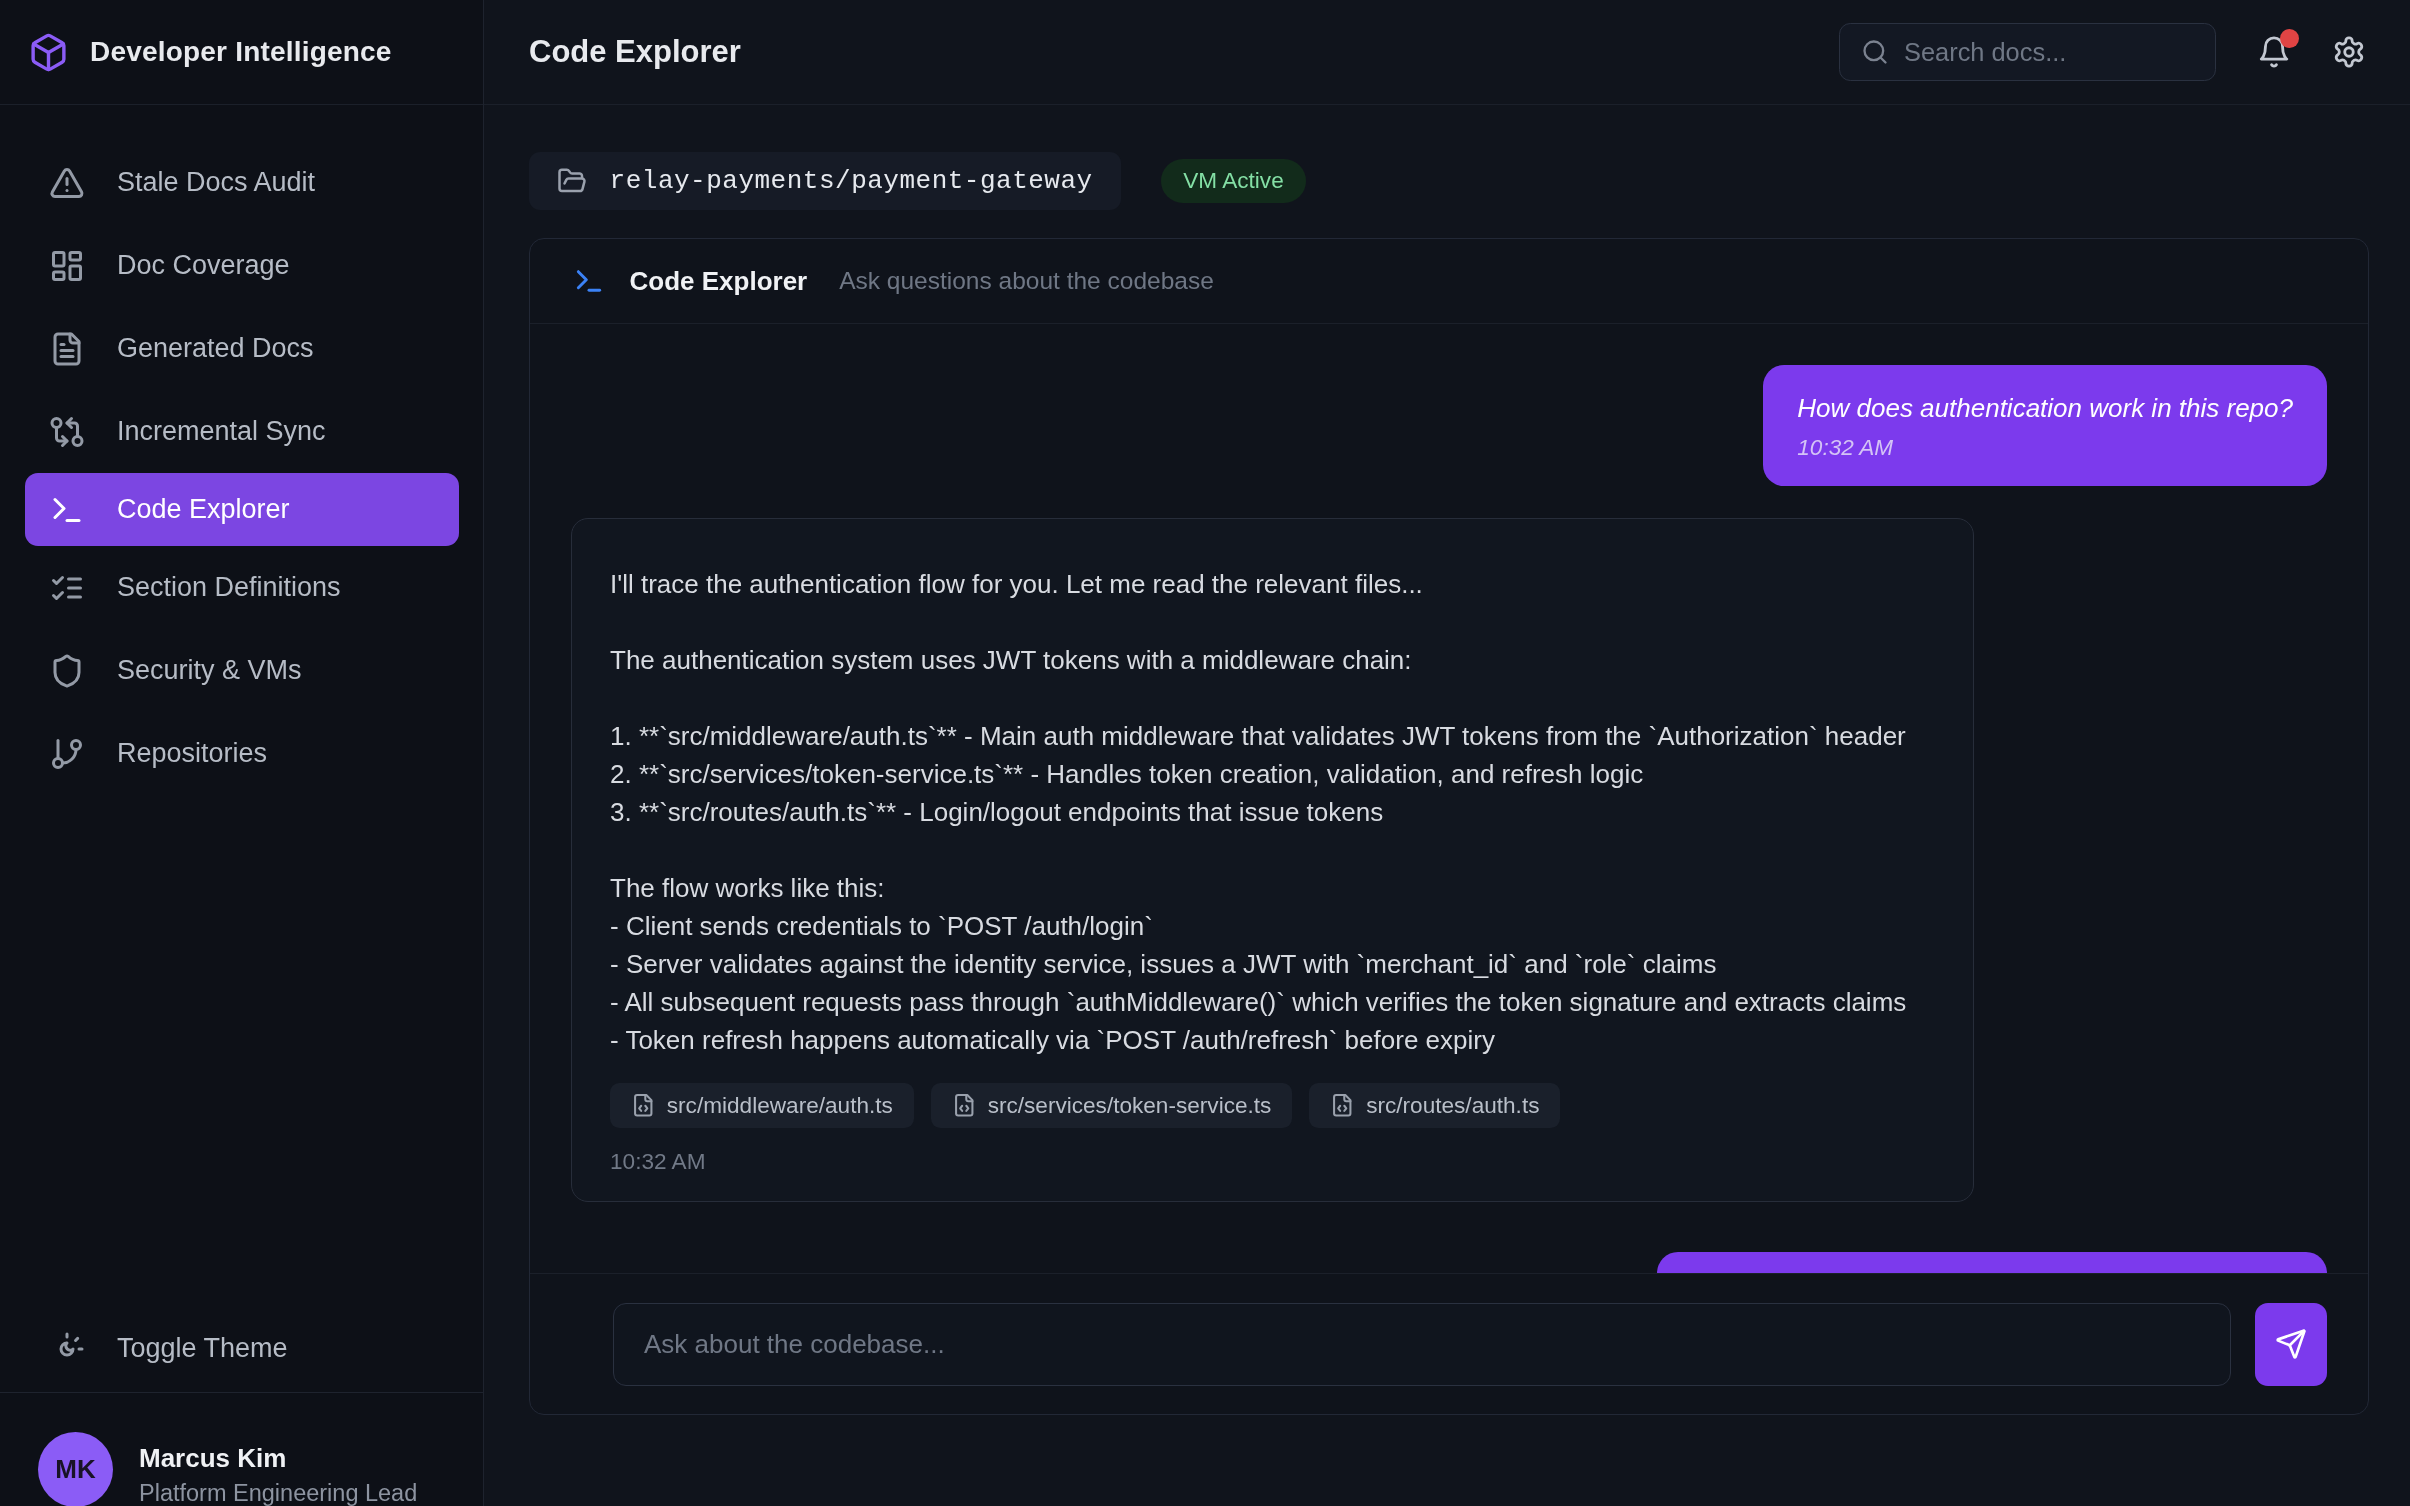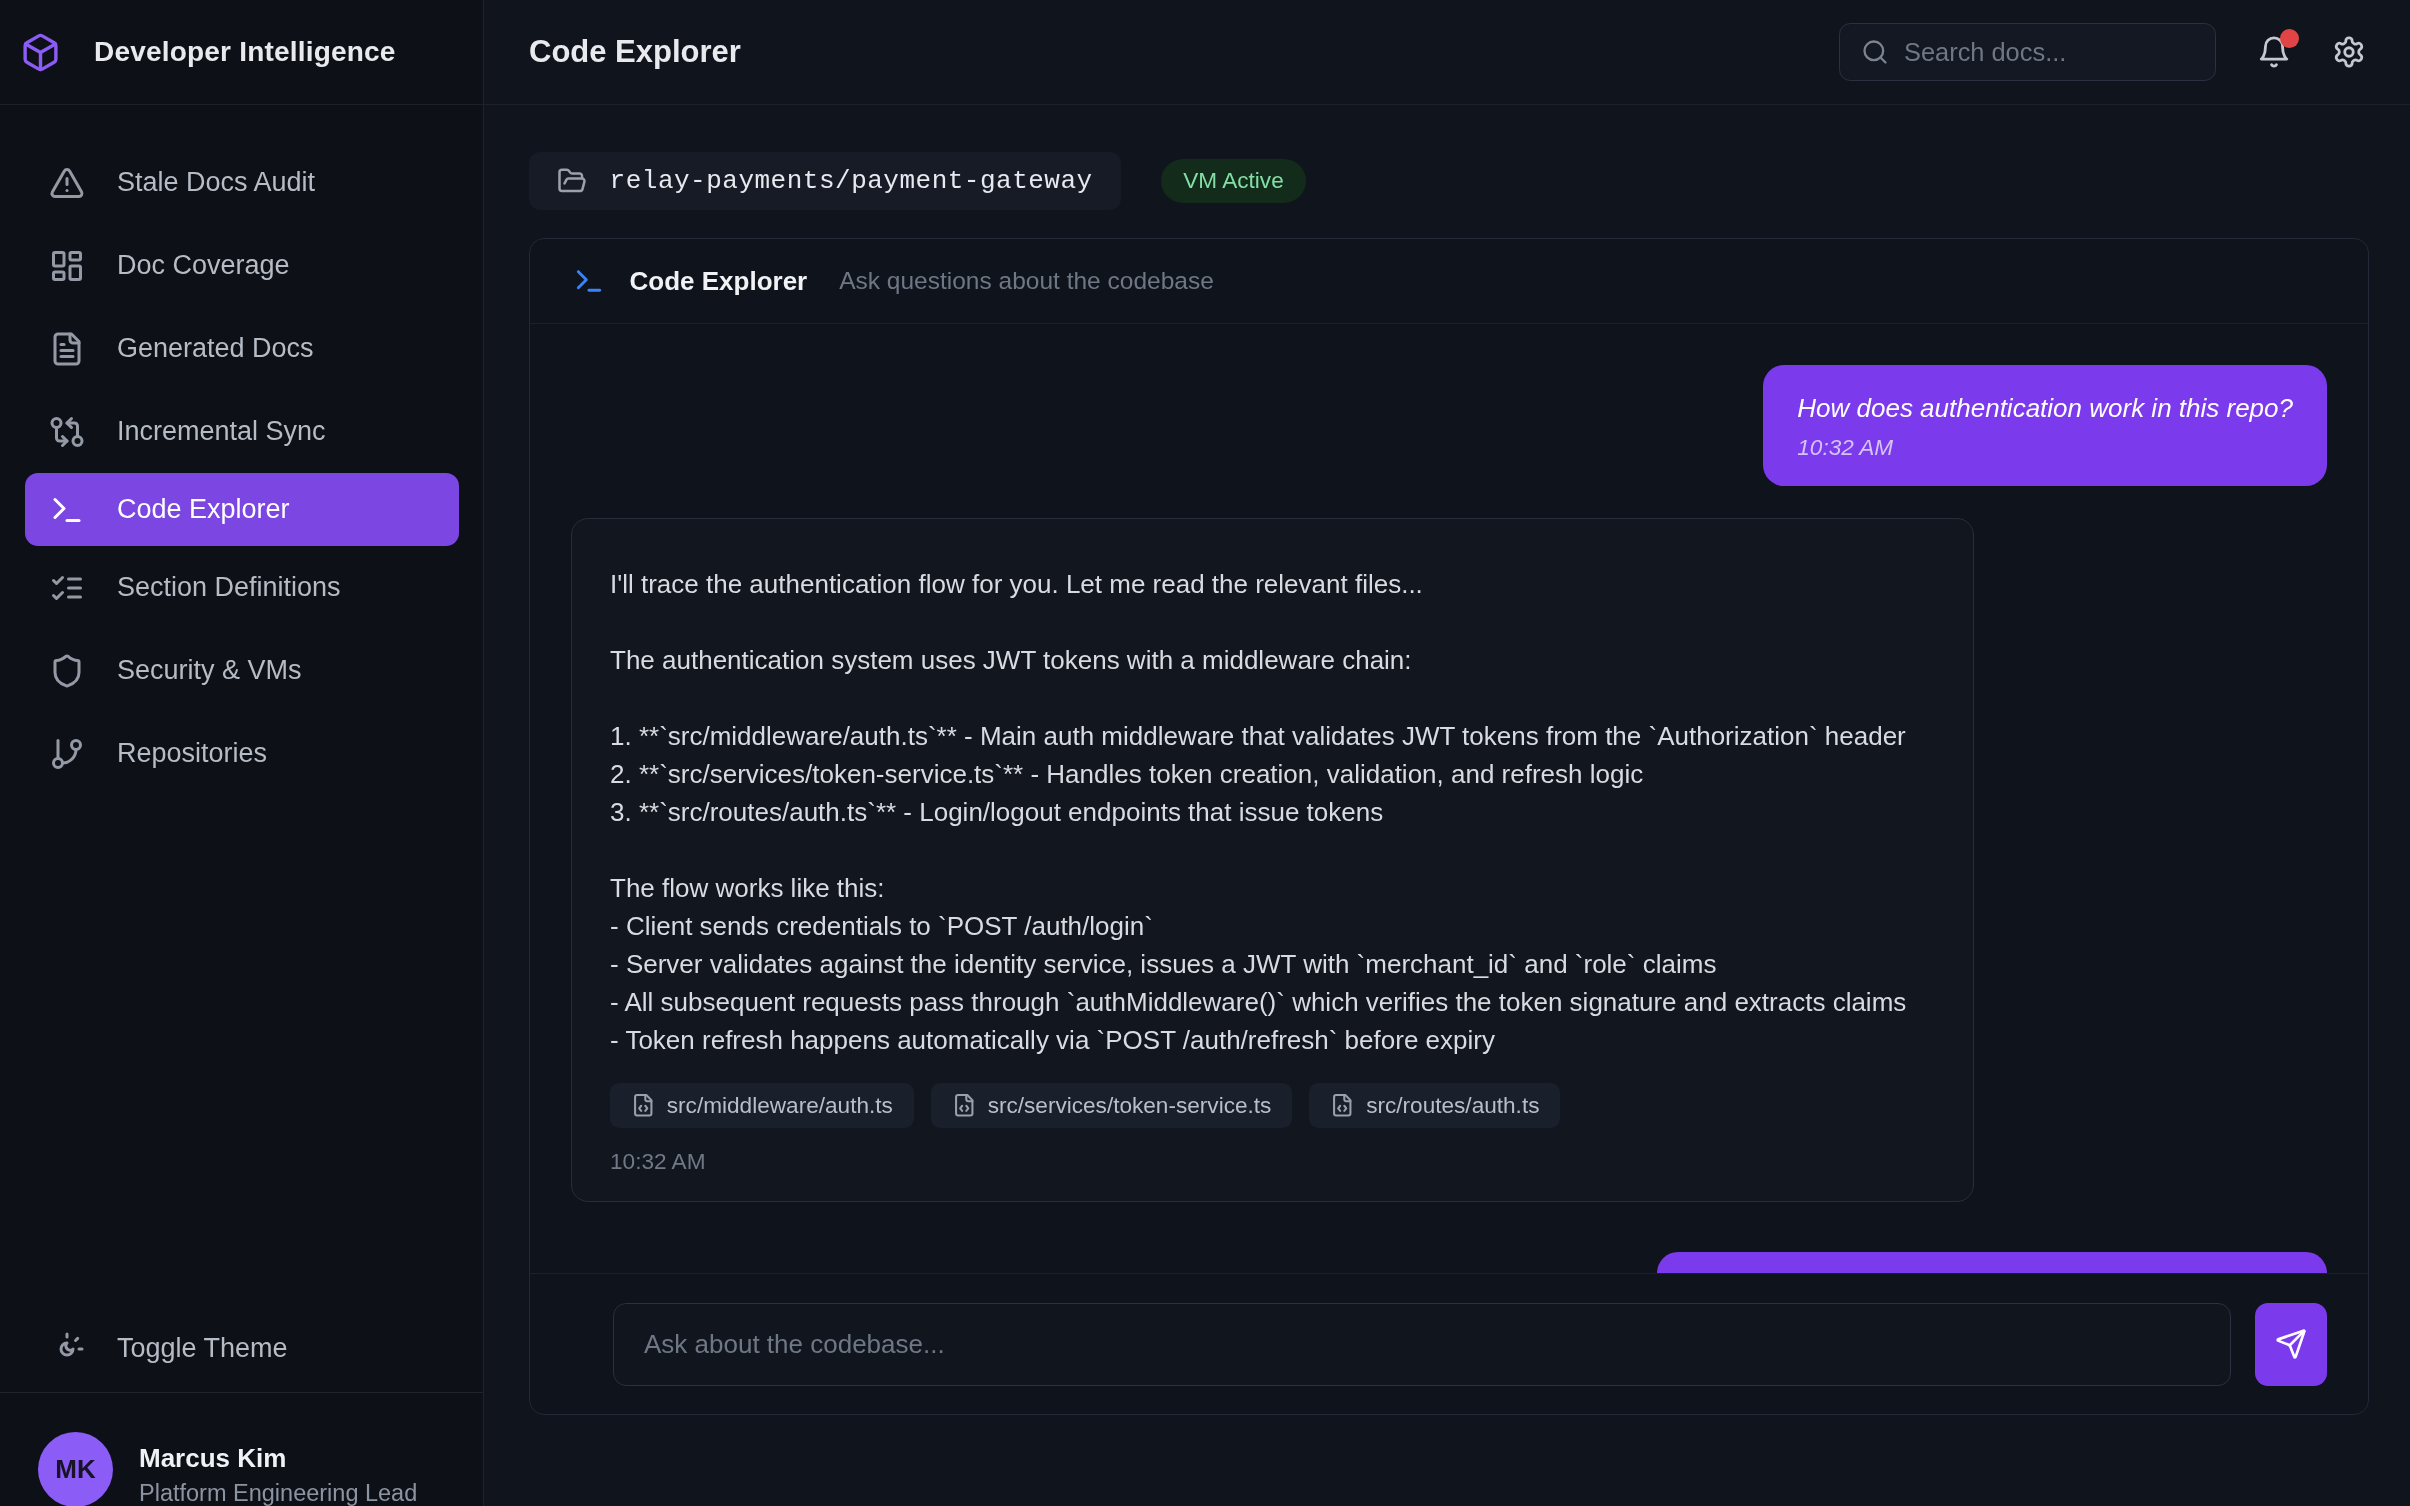--- a/index.html
+++ b/index.html
@@ -15,21 +15,21 @@
   
   .sidebar {
     width:484px; height:1507px; flex:0 0 484px;
     background:#0d1017;
     border-right:0.9px solid #1e232e;
     display:flex; flex-direction:column;
   }
   .logo-row {
     height:105px; flex:0 0 105px;
     display:flex; align-items:center;
-    padding-left:20px; gap:33px;
+    padding-left:28px; gap:21px;
     border-bottom:0.9px solid #1b202a;
   }
   .logo-icon { color:#8b5cf6; }
   .logo-title { font-size:28px; font-weight:bold; letter-spacing:0.2px; }
 
   .nav { flex:1 1 auto; padding-top:36px; }
   .nav-item {
     height:83px; display:flex; align-items:center;
     padding-left:49px; gap:32px;
     color:#b6bcc6; font-size:27px; cursor:pointer;

